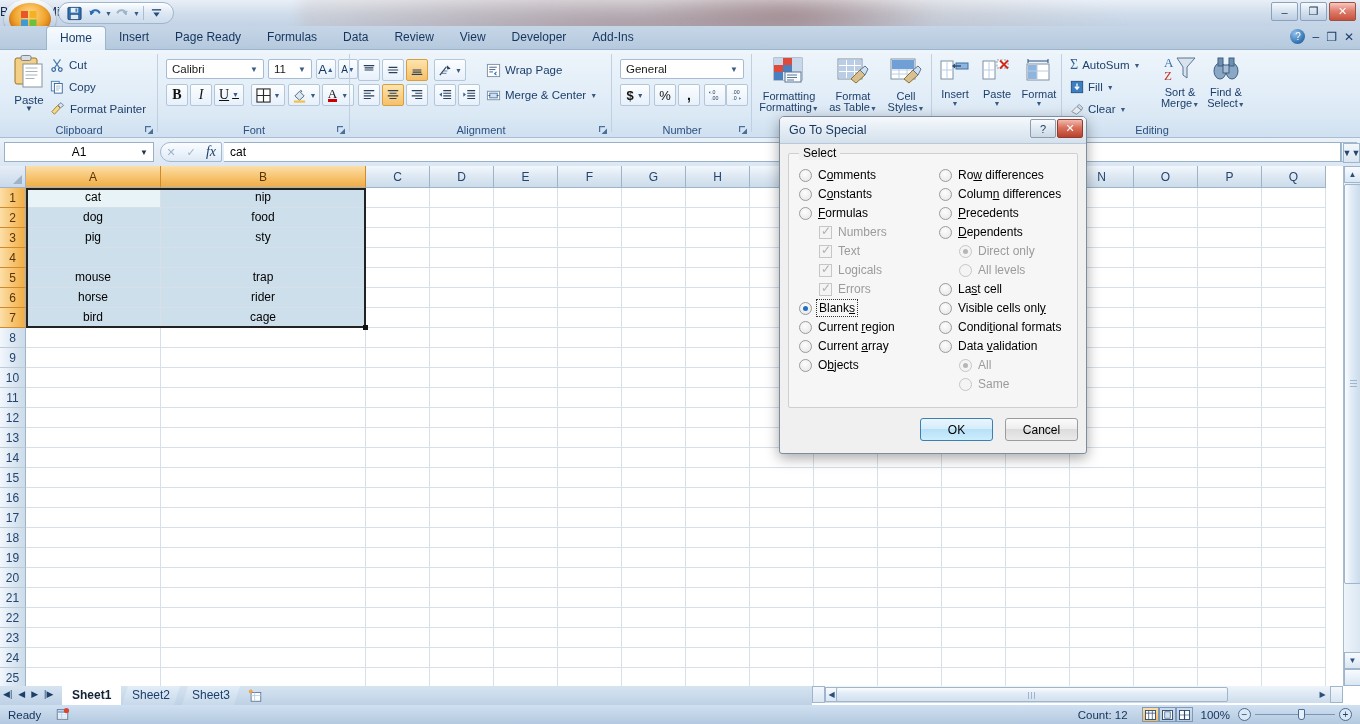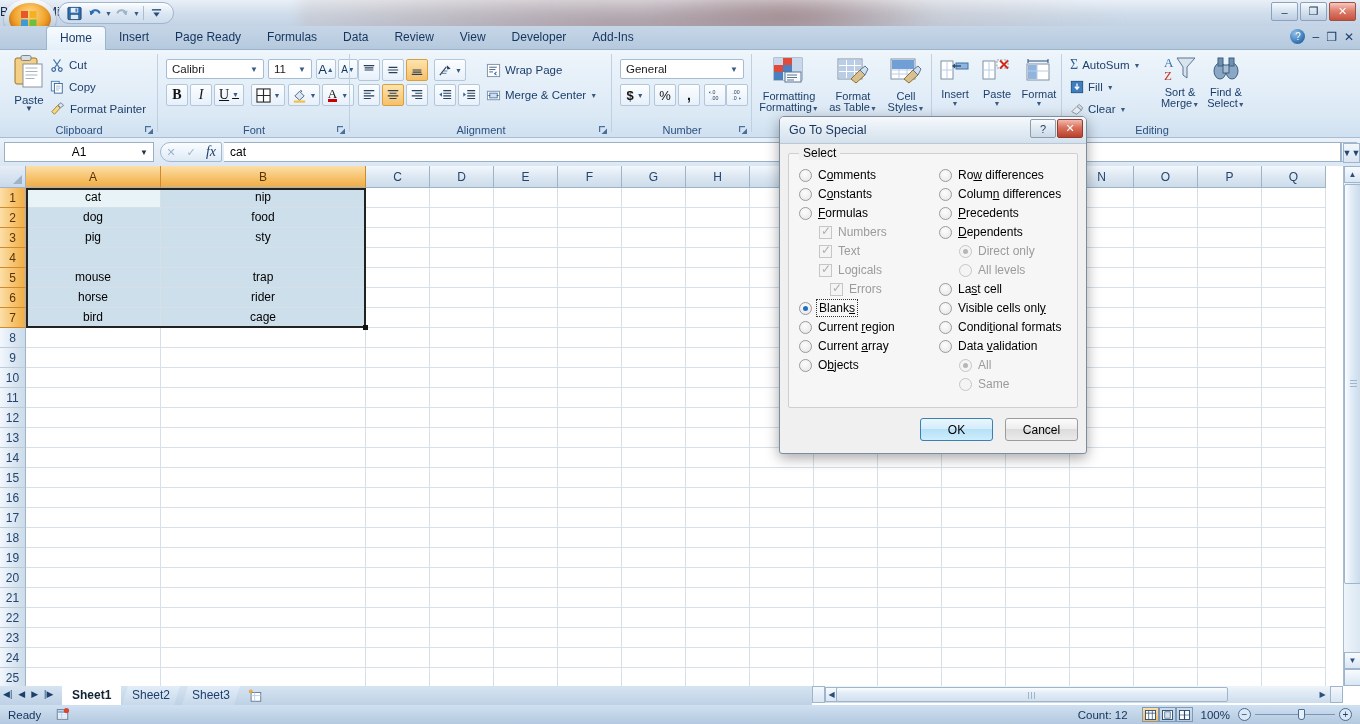--- a/index.html
+++ b/index.html
@@ -967,21 +967,21 @@
             <span>Numbers</span>
           </div>
           <div class="opt dim" style="top: 90px; left: 30px;">
             <span class="cbx checked"></span>
             <span>Text</span>
           </div>
           <div class="opt dim" style="top: 109px; left: 30px;">
             <span class="cbx checked"></span>
             <span>Logicals</span>
           </div>
-          <div class="opt dim" style="top: 128px; left: 41px;">
+          <div class="opt dim" style="top: 128px; left: 30px;">
             <span class="cbx checked"></span>
             <span>Errors</span>
           </div>
           <div class="opt" style="top: 147px; left: 10px;">
             <span class="radio checked"></span>
             <span class="focusring">Blank<span class="ak">s</span></span>
           </div>
           <div class="opt" style="top: 166px; left: 10px;">
             <span class="radio"></span>
             <span>Current <span class="ak">r</span>egion</span>

